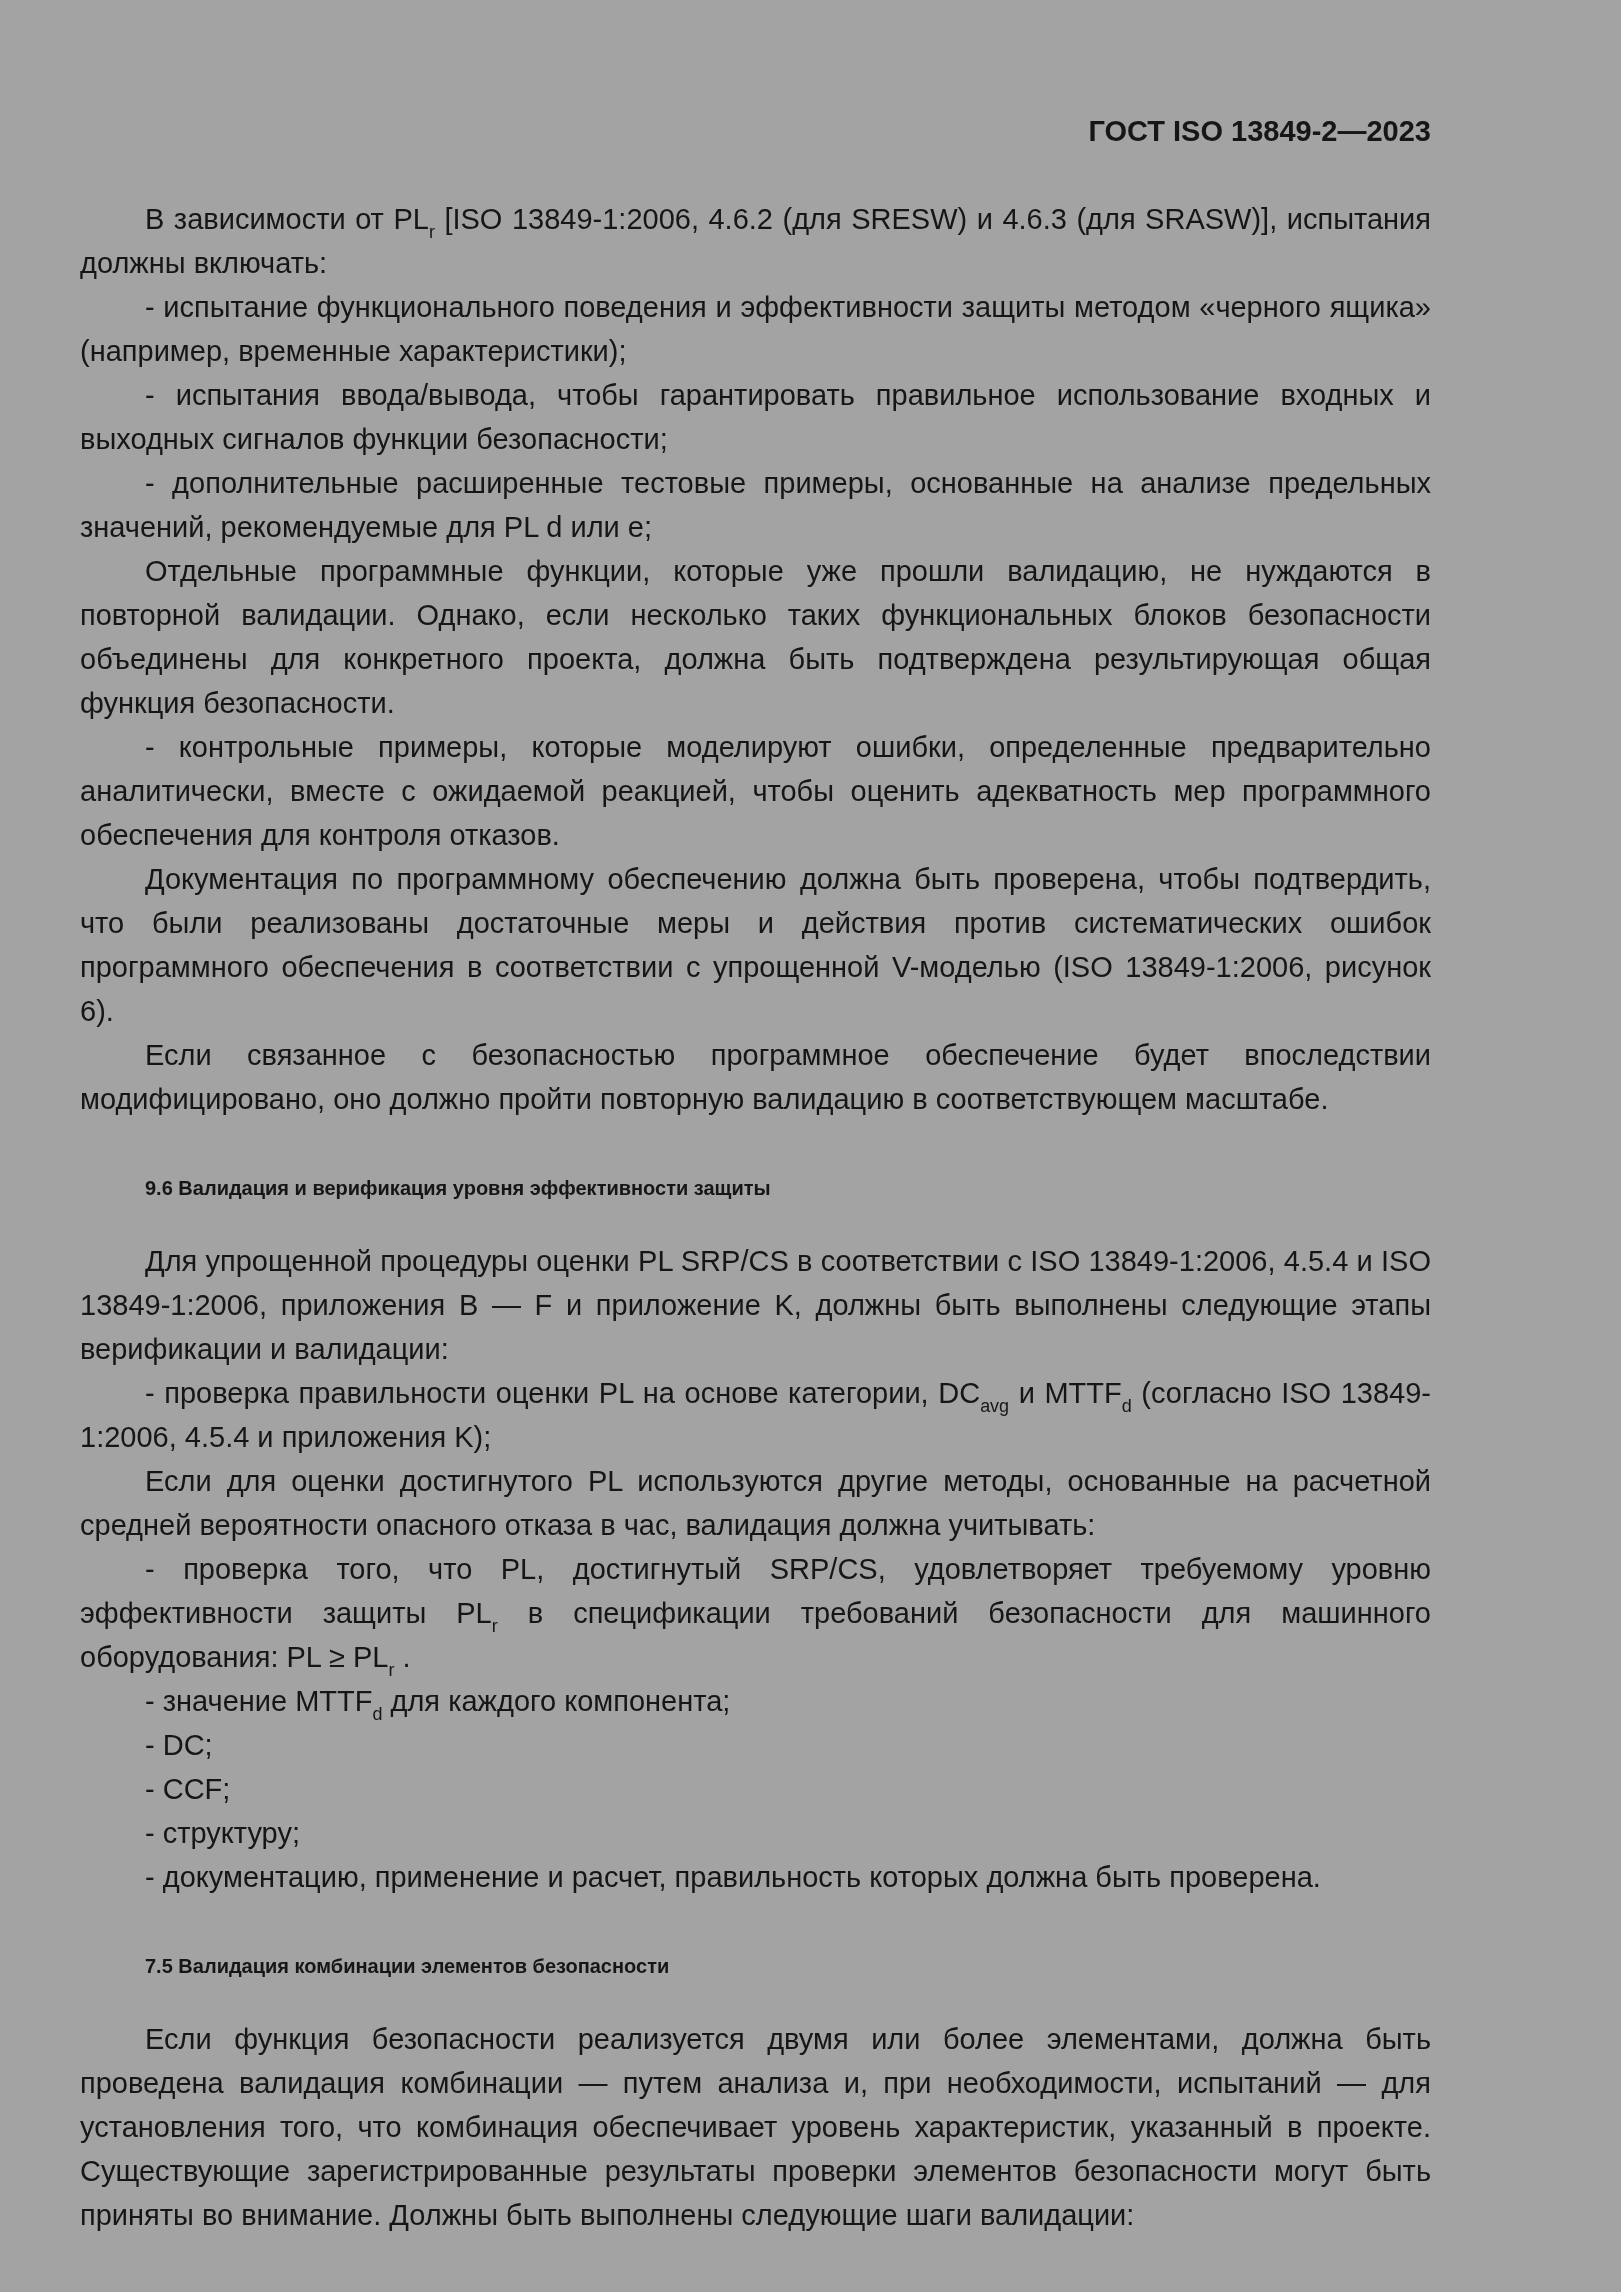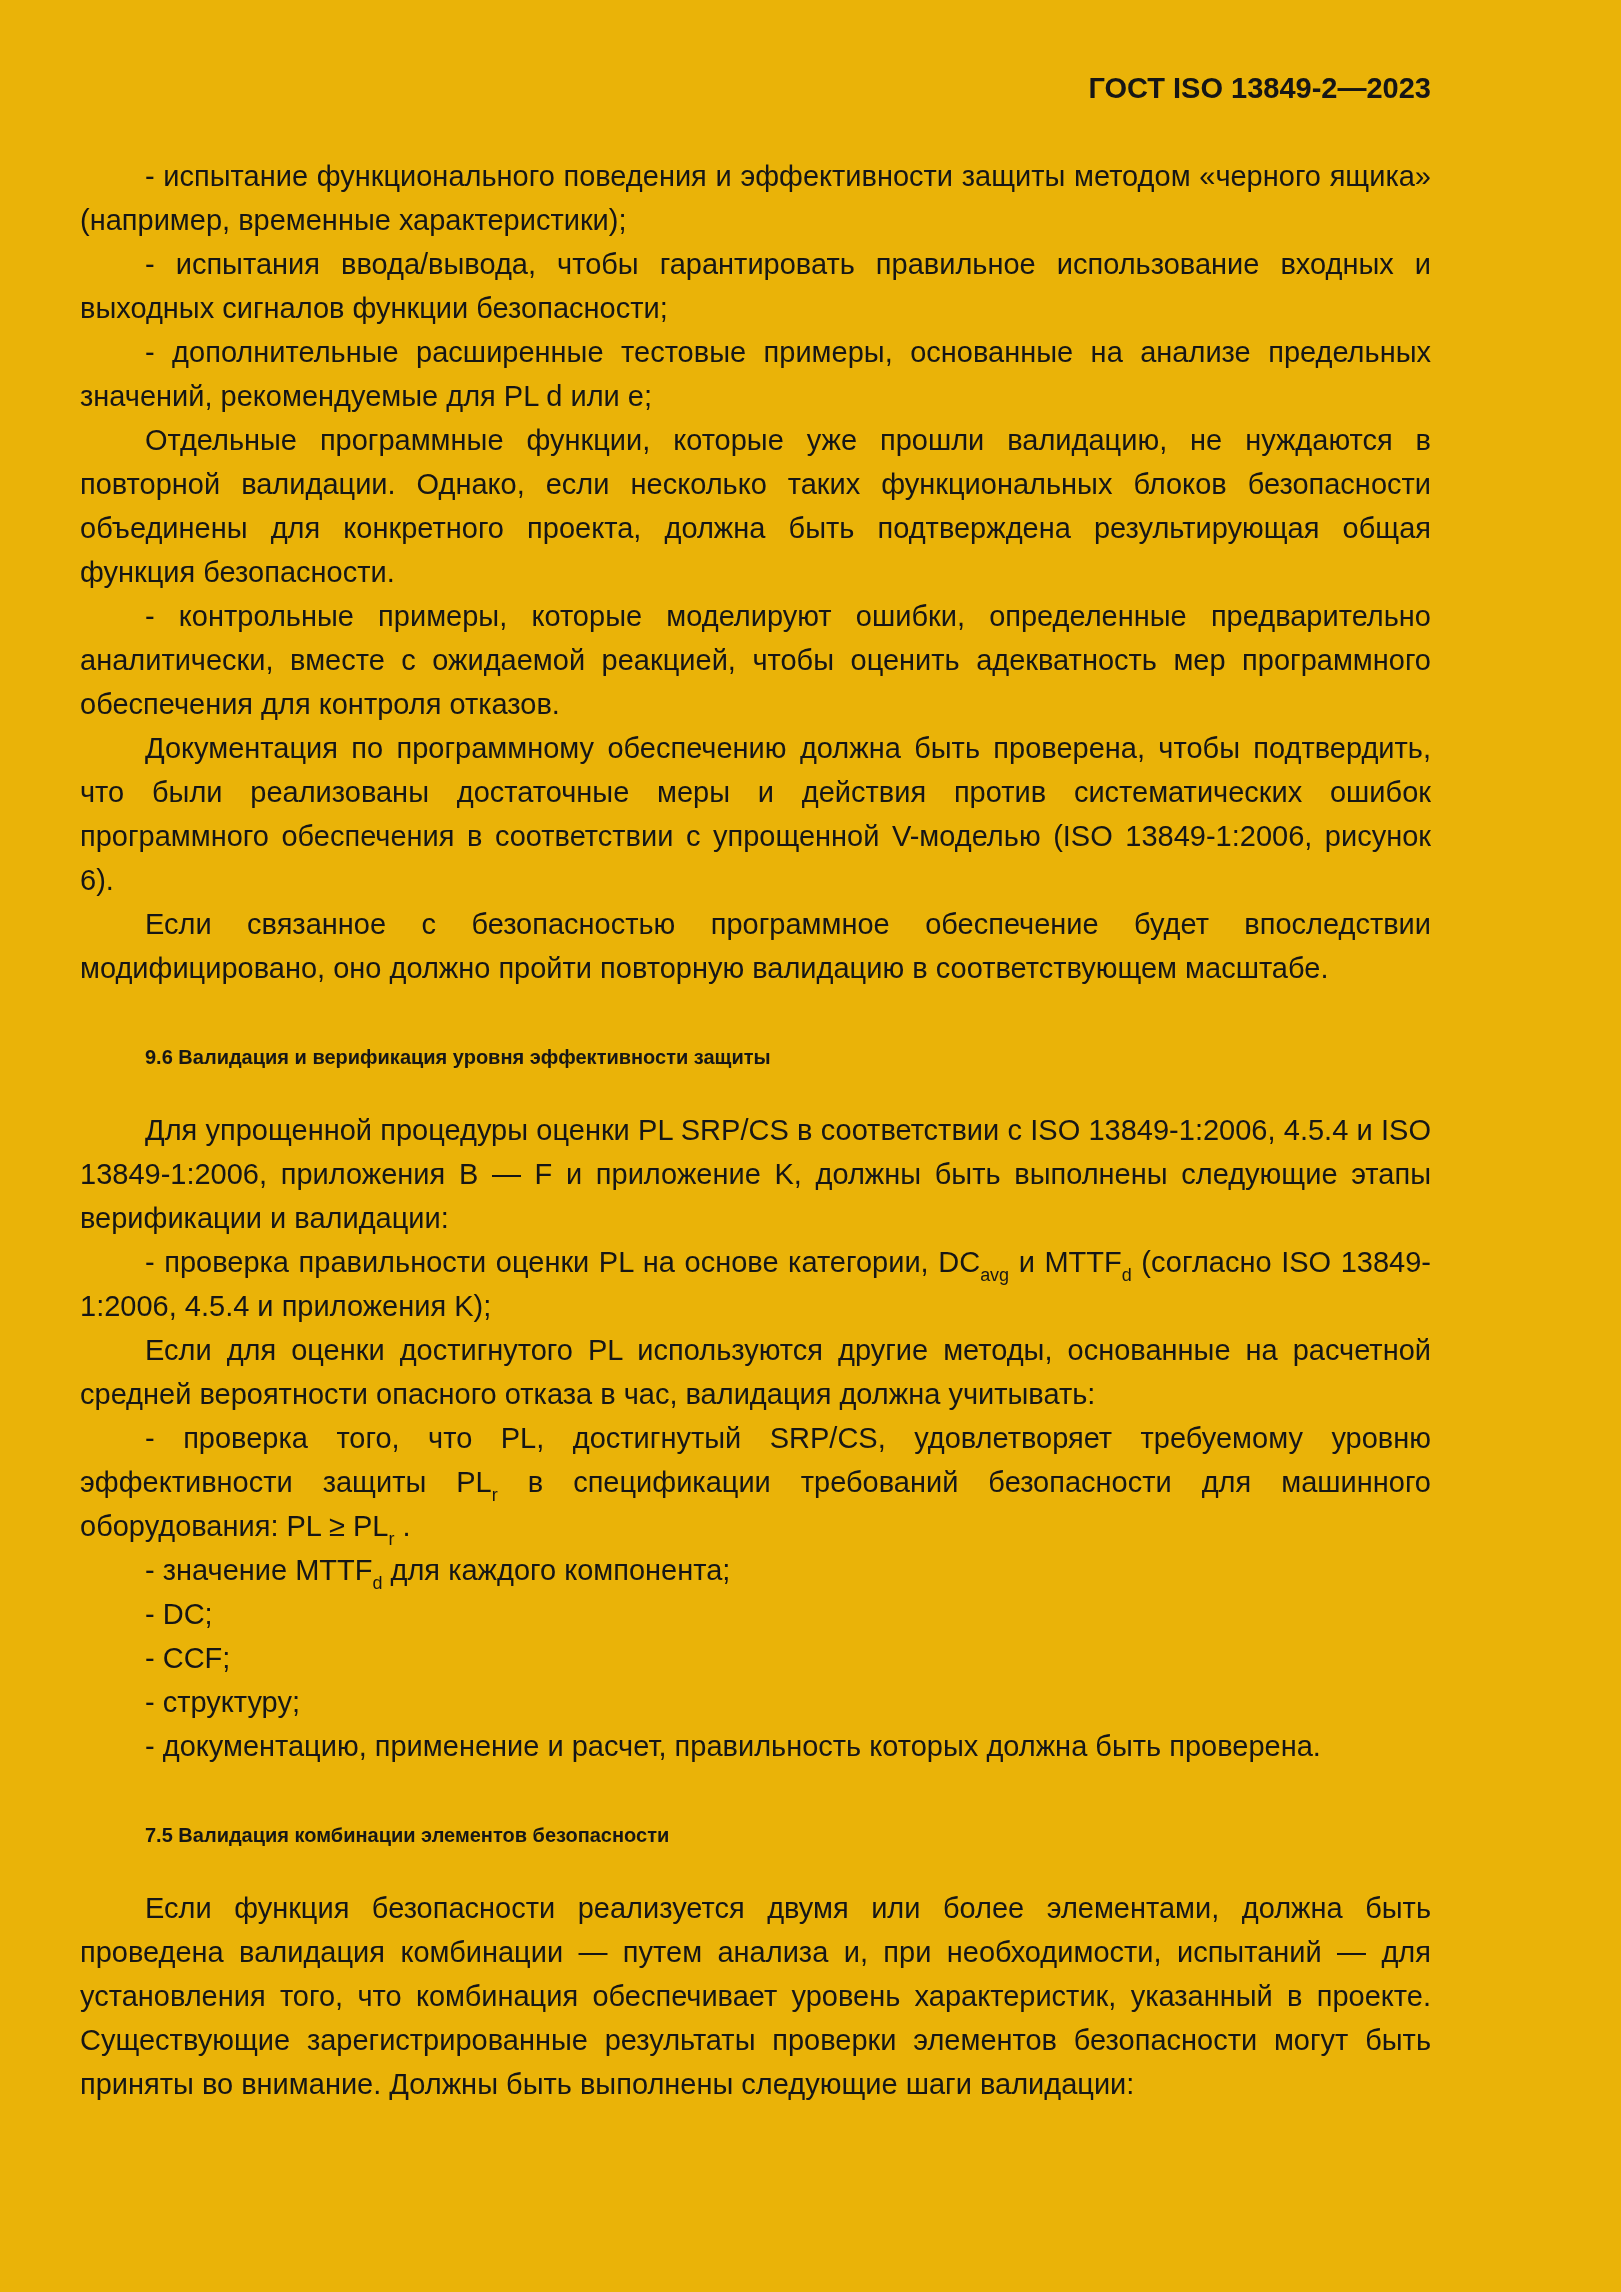--- a/index.html
+++ b/index.html
@@ -5,23 +5,23 @@
   html, body {
     margin: 0;
     padding: 0;
     background: #ffffff;
   }
   .page {
     position: relative;
     width: 1621px;
     height: 2293px;
     margin: 0 auto;
-    background: #eab308;
+    background: #a3a3a3;
     box-sizing: border-box;
-    padding: 72px 190px 0 80px;
+    padding: 115px 190px 0 80px;
     font-family: "Liberation Sans", sans-serif;
     color: #161616;
     overflow: hidden;
   }
   .doc-header {
     text-align: right;
     font-weight: bold;
     font-size: 29px;
     line-height: 33px;
     margin: 0 0 49px 0;
@@ -48,20 +48,21 @@
     top: 0.12em;
   }
 </style>
 </head>
 <body>
 
 <div class="page">
   <header class="doc-header">ГОСТ ISO 13849-2—2023</header>
 
   <main class="doc-body">
+      <p class="para">В зависимости от PL<sub>r</sub> [ISO 13849-1:2006, 4.6.2 (для SRESW) и 4.6.3 (для SRASW)], испытания должны включать:</p>
       <p class="para">- испытание функционального поведения и эффективности защиты методом «черного ящика» (например, временные характеристики);</p>
       <p class="para">- испытания ввода/вывода, чтобы гарантировать правильное использование входных и выходных сигналов функции безопасности;</p>
       <p class="para">- дополнительные расширенные тестовые примеры, основанные на анализе предельных значений, рекомендуемые для PL d или e;</p>
       <p class="para">Отдельные программные функции, которые уже прошли валидацию, не нуждаются в повторной валидации. Однако, если несколько таких функциональных блоков безопасности объединены для конкретного проекта, должна быть подтверждена результирующая общая функция безопасности.</p>
       <p class="para">- контрольные примеры, которые моделируют ошибки, определенные предварительно аналитически, вместе с ожидаемой реакцией, чтобы оценить адекватность мер программного обеспечения для контроля отказов.</p>
       <p class="para">Документация по программному обеспечению должна быть проверена, чтобы подтвердить, что были реализованы достаточные меры и действия против систематических ошибок программного обеспечения в соответствии с упрощенной V-моделью (ISO 13849-1:2006, рисунок 6).</p>
       <p class="para">Если связанное с безопасностью программное обеспечение будет впоследствии модифицировано, оно должно пройти повторную валидацию в соответствующем масштабе.</p>
       <h3 class="heading">9.6 Валидация и верификация уровня эффективности защиты</h3>
       <p class="para">Для упрощенной процедуры оценки PL SRP/CS в соответствии с ISO 13849-1:2006, 4.5.4 и ISO 13849-1:2006, приложения B — F и приложение K, должны быть выполнены следующие этапы верификации и валидации:</p>
       <p class="para">- проверка правильности оценки PL на основе категории, DC<sub>avg</sub> и MTTF<sub>d</sub> (согласно ISO 13849-1:2006, 4.5.4 и приложения K);</p>

